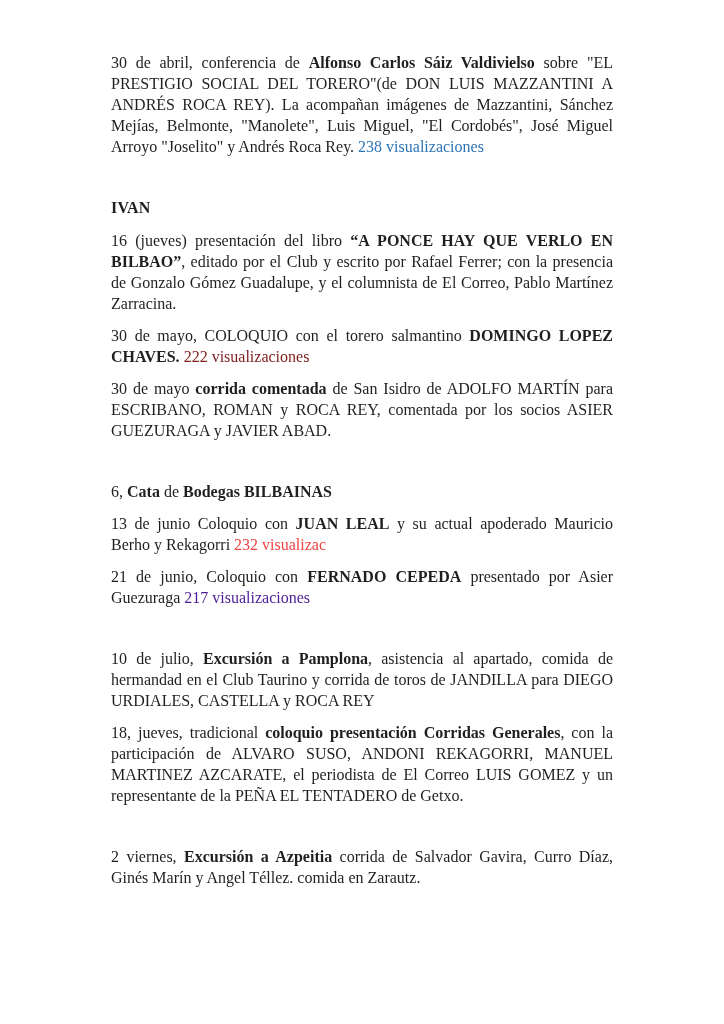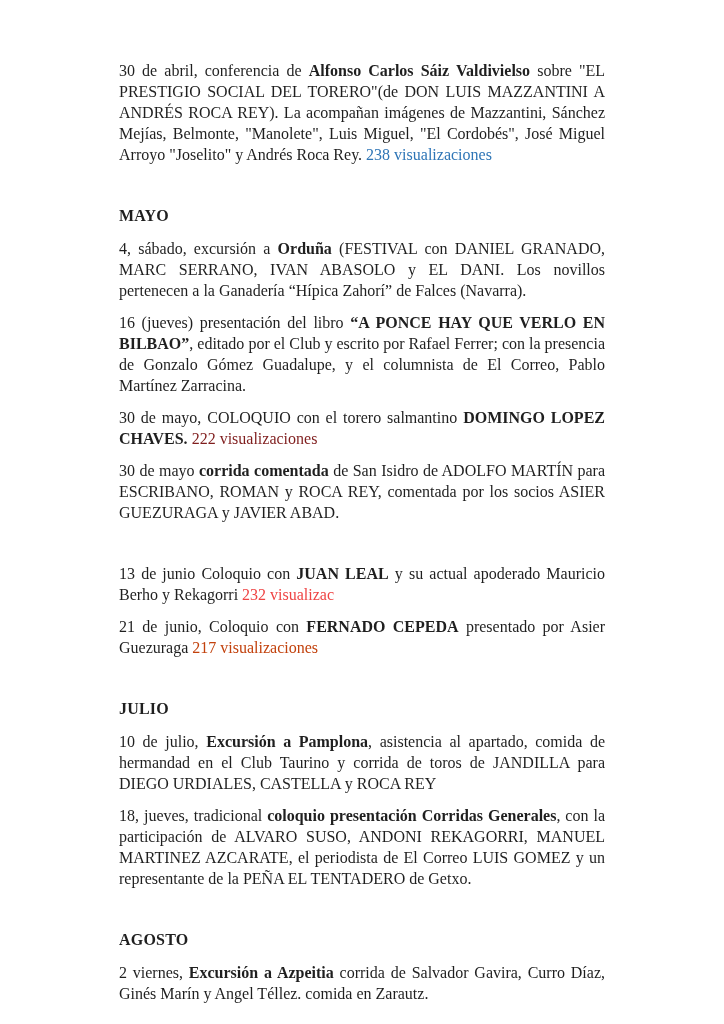--- a/index.html
+++ b/index.html
@@ -12,21 +12,21 @@
     width: 724px;
     min-height: 1024px;
     box-sizing: border-box;
     background: #ffffff;
     padding: 44px 103px 40px 103px;
     font-family: "Liberation Serif", serif;
     font-size: 16px;
     line-height: 21px;
     color: #1f1f1f;
   }
-  section.month-section { margin: 16px; }
+  section.month-section { margin: 8px; }
   section.month-section.spaced { margin-top: 40px; }
   h2.month-heading {
     font-size: 16px;
     line-height: 21px;
     font-weight: bold;
     margin: 0 0 12px 0;
     letter-spacing: 0.2px;
   }
   p.para {
     margin: 0 0 11px 0;
@@ -39,33 +39,31 @@
 </style>
 </head>
 <body>
 
 <div class="page">
   <div>
       <section class="month-section">
         <p class="para"><span>30 de abril, conferencia de </span><span class="bold">Alfonso Carlos Sáiz Valdivielso</span><span> sobre "EL PRESTIGIO SOCIAL DEL TORERO"(de DON LUIS MAZZANTINI A ANDRÉS ROCA REY). La acompañan imágenes de Mazzantini, Sánchez Mejías, Belmonte, "Manolete", Luis Miguel, "El Cordobés", José Miguel Arroyo "Joselito" y Andrés Roca Rey. </span><span class="link" style="color: rgb(46, 117, 182);">238 visualizaciones</span></p>
       </section>
       <section class="month-section spaced">
-        <h2 class="month-heading">MAYO</h2>
-        <p class="para"><span>4, sábado, excursión a </span><span class="bold">Orduña</span><span> (FESTIVAL con DANIEL GRANADO, MARC SERRANO, IVAN ABASOLO y EL DANI. Los novillos pertenecen a la Ganadería “Hípica Zahorí” de Falces (Navarra).</span></p>
+        <h2 class="month-heading">IVAN</h2>
         <p class="para"><span>16 (jueves) presentación del libro </span><span class="bold">“A PONCE HAY QUE VERLO EN BILBAO”</span><span>, editado por el Club y escrito por Rafael Ferrer; con la presencia de Gonzalo Gómez Guadalupe, y el columnista de </span><span class="italic">El Correo</span><span>, Pablo Martínez Zarracina.</span></p>
         <p class="para"><span>30 de mayo, COLOQUIO con el torero salmantino </span><span class="bold">DOMINGO LOPEZ CHAVES.</span><span> </span><span class="link" style="color: #7f1d1d;">222 visualizaciones</span></p>
         <p class="para"><span>30 de mayo </span><span class="bold">corrida comentada</span><span> de San Isidro de ADOLFO MARTÍN para ESCRIBANO, ROMAN y ROCA REY, comentada por los socios ASIER GUEZURAGA y JAVIER ABAD.</span></p>
       </section>
       <section class="month-section spaced">
+        <p class="para"><span>6, </span><span class="bold">Cata</span><span> de </span><span class="bold">Bodegas BILBAINAS</span></p>
         <p class="para"><span>13 de junio Coloquio con </span><span class="bold">JUAN LEAL</span><span> y su actual apoderado Mauricio Berho y Rekagorri </span><span class="link" style="color: #ef4444;">232 visualizac</span></p>
-        <p class="para"><span>21 de junio, Coloquio con </span><span class="bold">FERNADO CEPEDA</span><span> presentado por Asier Guezuraga </span><span class="link" style="color: #c2410c;">217 visualizaciones</span></p>
+        <p class="para"><span>21 de junio, Coloquio con </span><span class="bold">FERNADO CEPEDA</span><span> presentado por Asier Guezuraga </span><span class="link" style="color: #4c1d95;">217 visualizaciones</span></p>
       </section>
       <section class="month-section spaced">
-        <h2 class="month-heading">JULIO</h2>
         <p class="para"><span>10 de julio, </span><span class="bold">Excursión a Pamplona</span><span>, asistencia al apartado, comida de hermandad en el Club Taurino y corrida de toros de JANDILLA para DIEGO URDIALES, CASTELLA y ROCA REY</span></p>
         <p class="para"><span>18, jueves, tradicional </span><span class="bold">coloquio presentación Corridas Generales</span><span>, con la participación de ALVARO SUSO, ANDONI REKAGORRI, MANUEL MARTINEZ AZCARATE, el periodista de El Correo LUIS GOMEZ y un representante de la PEÑA EL TENTADERO de Getxo.</span></p>
       </section>
       <section class="month-section spaced">
-        <h2 class="month-heading">AGOSTO</h2>
         <p class="para"><span>2 viernes, </span><span class="bold">Excursión a Azpeitia</span><span> corrida de Salvador Gavira, Curro Díaz, Ginés Marín y Angel Téllez. comida en Zarautz.</span></p>
       </section>
     </div>
 </div>
 
 </body></html>

